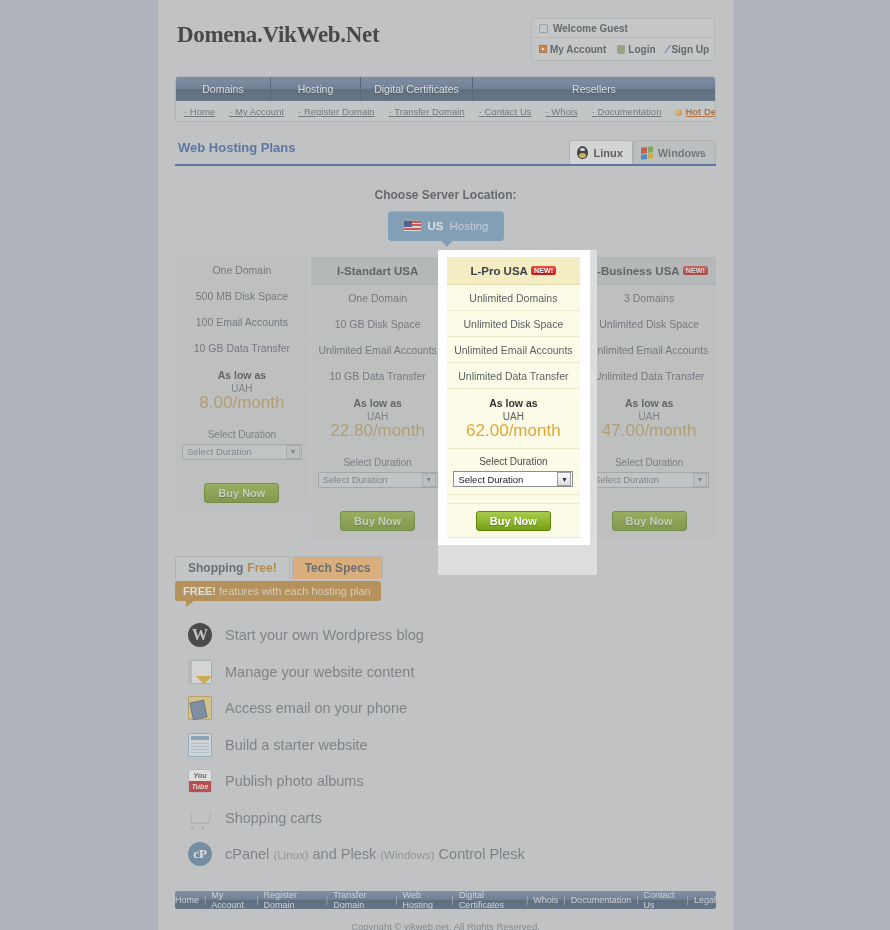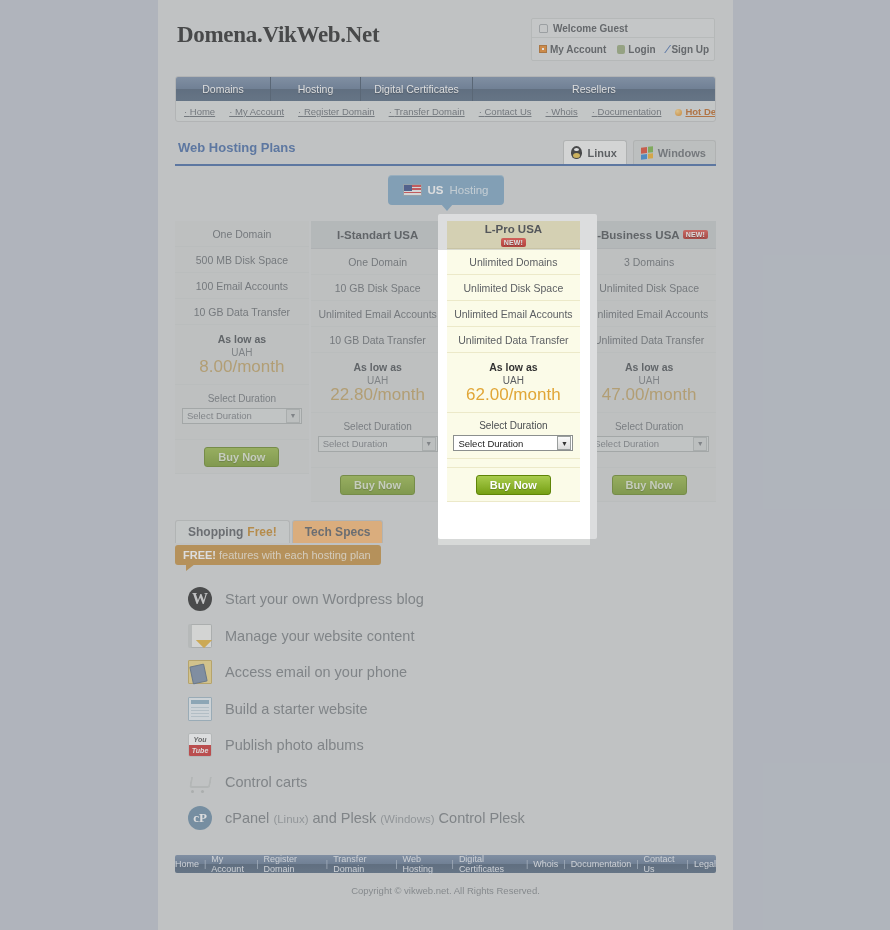--- a/index.html
+++ b/index.html
@@ -104,21 +104,21 @@
   
   .sect {
     margin:16px 5px 0 5px;
     position:relative; height:28px;
     border-bottom:2px solid #4a6ea8;
   }
   .sect-title {
     position:absolute; left:3px; top:2px;
     font-size:13px; font-weight:bold; color:#4a6ea8;
   }
-  .ostabs { position:absolute; right:0; bottom:0; display:flex; gap:6px; }
+  .ostabs { position:absolute; right:0; bottom:0; display:flex; gap:0; }
   .ostab {
     height:24px; padding:0 9px 0 7px;
     display:flex; align-items:center; gap:5px;
     border:1px solid #c0c2c1; border-bottom:none;
     border-radius:3px 3px 0 0;
     font-size:11px; font-weight:bold; color:#6b6f73;
     cursor:pointer;
   }
   .ostab.active { background:#f3f3f1; color:#4a4d50; }
   .ostab.inactive { background:#d2d4d3; }
@@ -230,21 +230,21 @@
     background:linear-gradient(to bottom,#9dbc4c,#7d9e33);
     border:1px solid #6d8c2a; border-radius:3px;
     color:#dfe8cf; font-size:11px; font-weight:bold;
     padding:3px 13px; cursor:pointer;
     text-shadow:0 1px 1px rgba(0,0,0,.25);
   }
 
   
   .plan.hl { position:relative; z-index:5; }
   .plan.hl .cell { background:#fbfbe8; color:#5c5f63; border-bottom:1px solid #ece9c9; }
-  .plan.hl .cell.head { background:#f4ecc2; color:#3d4044; border-bottom:1px solid #e3daae;flex-direction:column; }
+  .plan.hl .cell.head { background:#f4ecc2; color:#3d4044; border-bottom:1px solid #e3daae; }
   .plan.hl .badge-new { background:linear-gradient(to bottom,#ef4d43,#c32018); }
   .plan.hl .price-low { color:#333; }
   .plan.hl .price-cur { color:#5a5d61; }
   .plan.hl .price-amt { color:#e1a637; }
   .plan.hl .dur-label { color:#4a4d51; }
   .plan.hl .dur-select { background:#fff; border:1px solid #8b8f8e; color:#222; }
   .plan.hl .dur-arrow { background:linear-gradient(to bottom,#fafafa,#dcdcdc); border:1px solid #9a9e9d; color:#333; }
   .plan.hl .buybtn { background:linear-gradient(to bottom,#a9cc4e,#76a014); border-color:#5f8408; color:#fff; }
   .spot-frame {
     position:absolute; left:-9px; top:-7px;
@@ -390,20 +390,21 @@
               <i></i>
               <i></i>
               <i></i>
               <i></i>
             </span>
           <span>Windows</span>
         </div>
       </div>
     </div>
 
+    <div class="loc-label">Choose Server Location:</div>
     <div class="loc-btn-wrap">
       <div class="loc-btn">
         <span class="usflag">
             <i></i>
           </span>
         <span class="us">US</span>
         <span class="hosting">Hosting</span>
       </div>
     </div>
 
@@ -549,21 +550,21 @@
       </div>
       <div class="frow">
         <span class="fico i-yt">
             <i>You</i>
             <i>Tube</i>
           </span>
         <span class="ftext">Publish photo albums</span>
       </div>
       <div class="frow">
         <span class="fico i-cart"></span>
-        <span class="ftext">Control carts</span>
+        <span class="ftext">Shopping carts</span>
       </div>
       <div class="frow">
         <span class="fico i-cp">cP</span>
         <span class="ftext">
           <span>cPanel </span><span class="sm">(Linux)</span><span> and Plesk </span><span class="sm">(Windows)</span><span> Control Plesk</span>
         </span>
       </div>
     </div>
 
     <div class="fbar">

